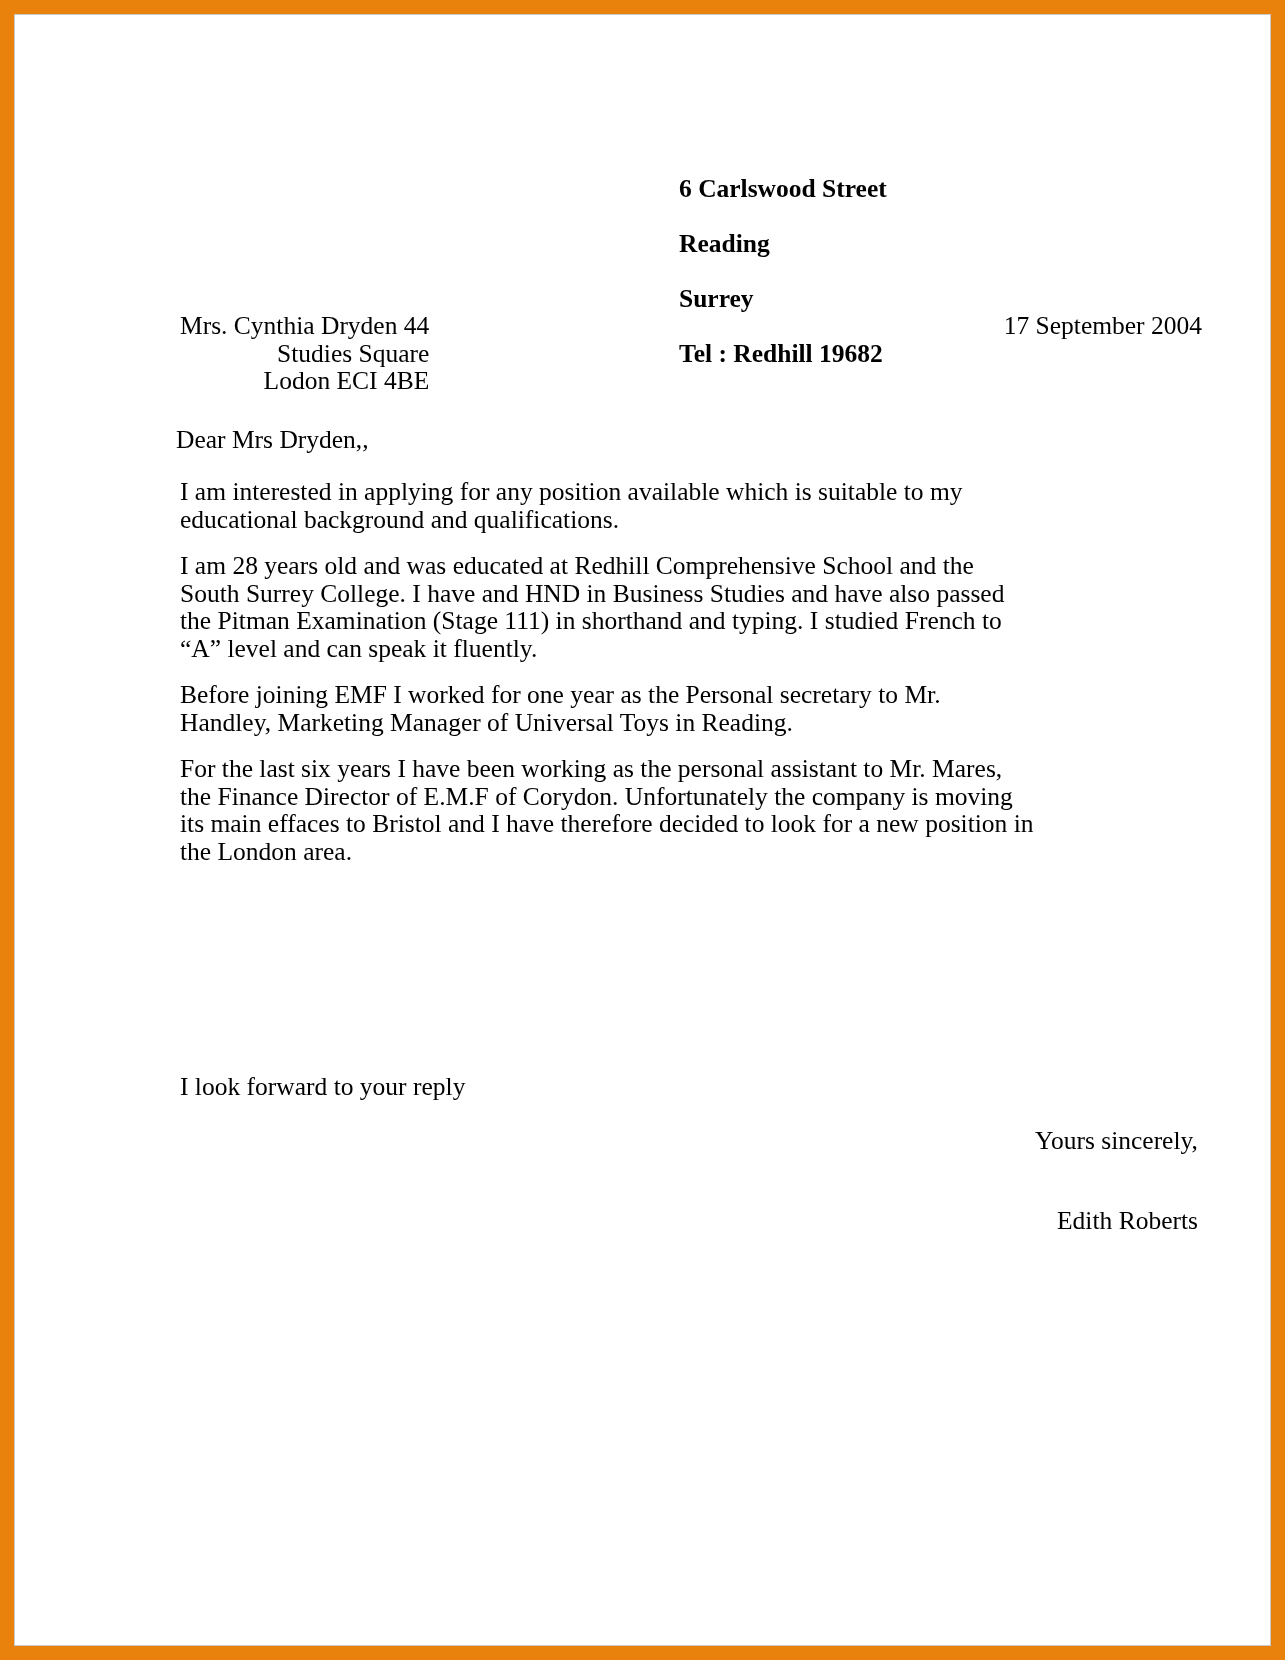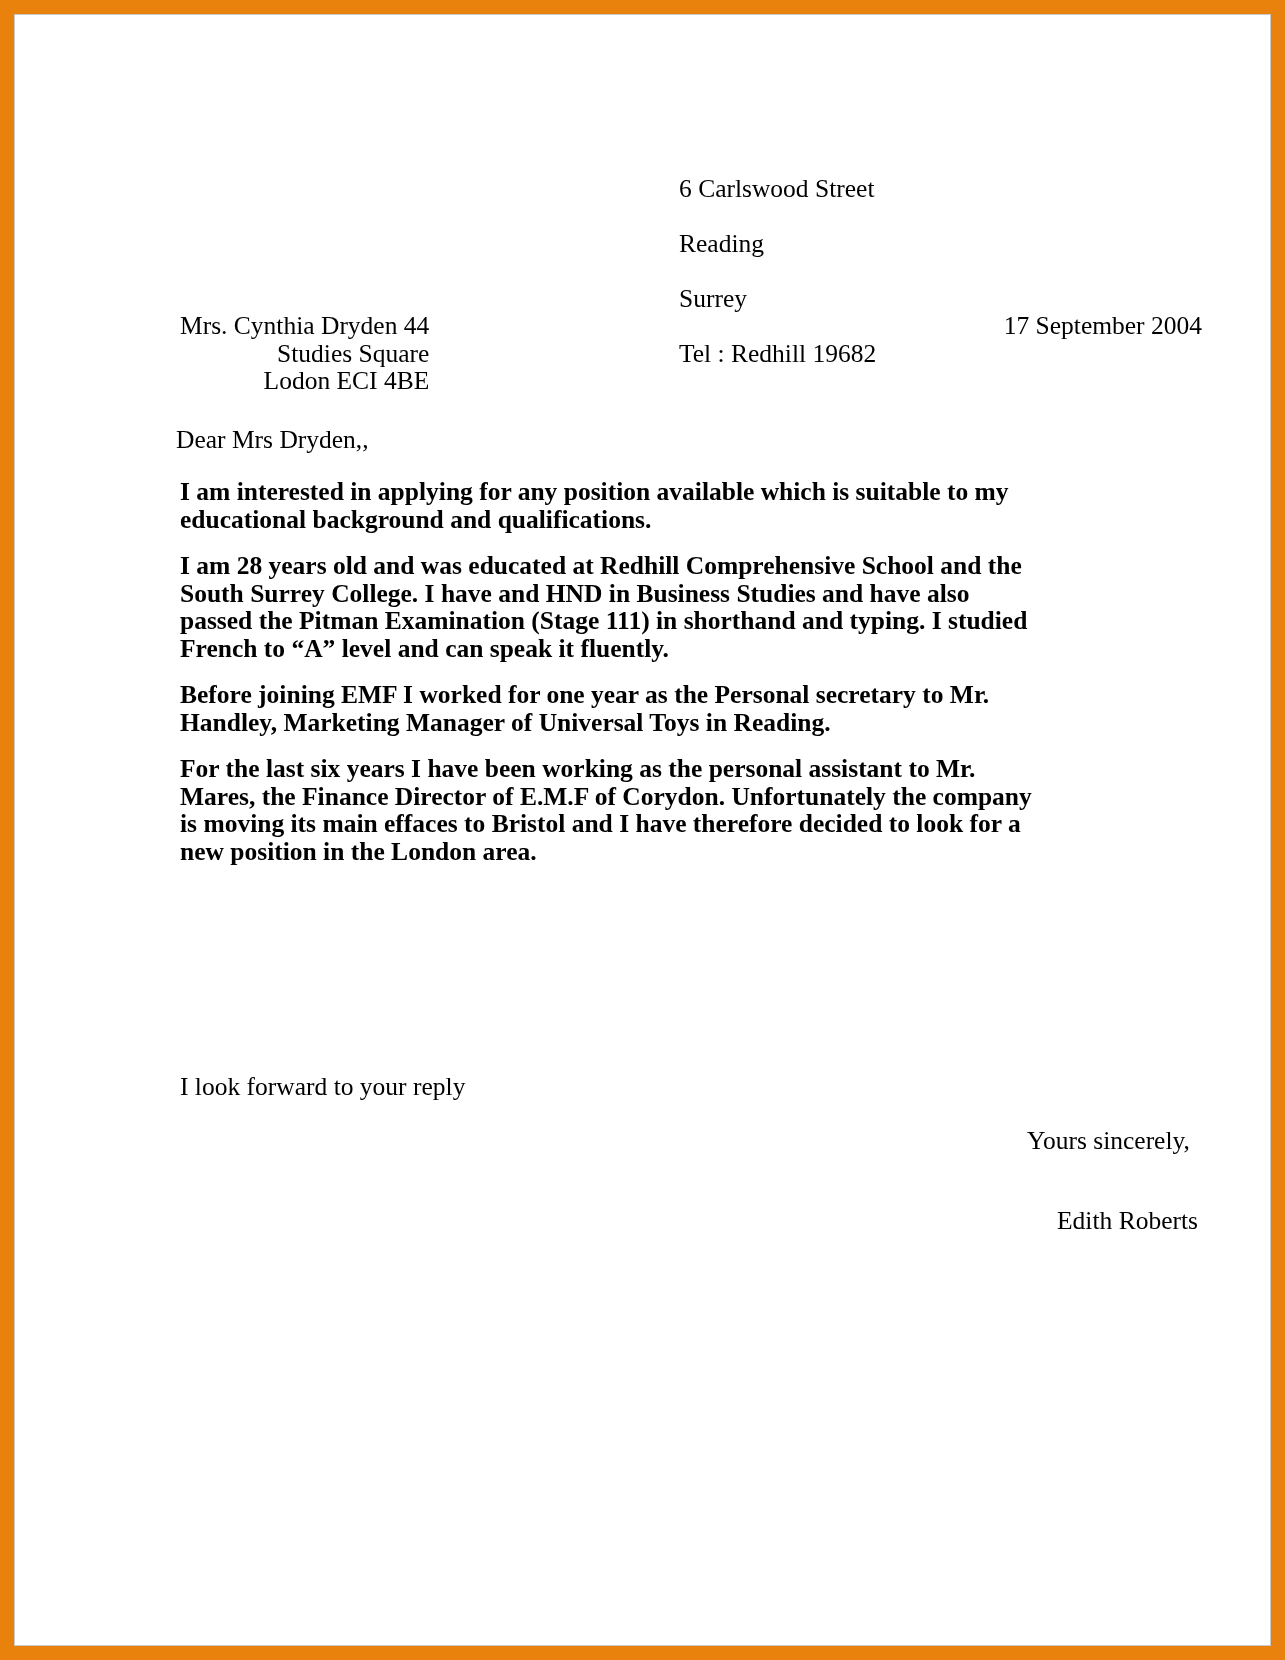--- a/index.html
+++ b/index.html
@@ -50,20 +50,21 @@
   
   #sender-address {
     position: absolute;
     left: 664px;
     top: 132px;
     white-space: pre-line;
   }
   #sender-address .addr-line {
     display: block;
     line-height: 27.5px;
+    font-weight: bold;
   }
 
   
   #recipient-row {
     position: absolute;
     left: 165px;
     top: 297px;
     width: 1022px;
   }
   #recipient-address {
@@ -87,37 +88,36 @@
     position: absolute;
     left: 161px;
     top: 411px;
   }
 
   #body-paragraphs {
     position: absolute;
     left: 165px;
     top: 463px;
     width: 854px;
-    font-weight: bold;
   }
   #body-paragraphs p {
     margin: 0 0 19px 0;
     text-align: left;
     line-height: 27.5px;
   }
 
   #closing-line {
     position: absolute;
     left: 165px;
     top: 1058px;
   }
 
   #signoff {
     position: absolute;
-    right: 80px;
+    right: 72px;
     top: 1112px;
     text-align: right;
   }
   #signature-name {
     position: absolute;
     right: 72px;
     top: 1192px;
     text-align: center;
   }
 </style>

